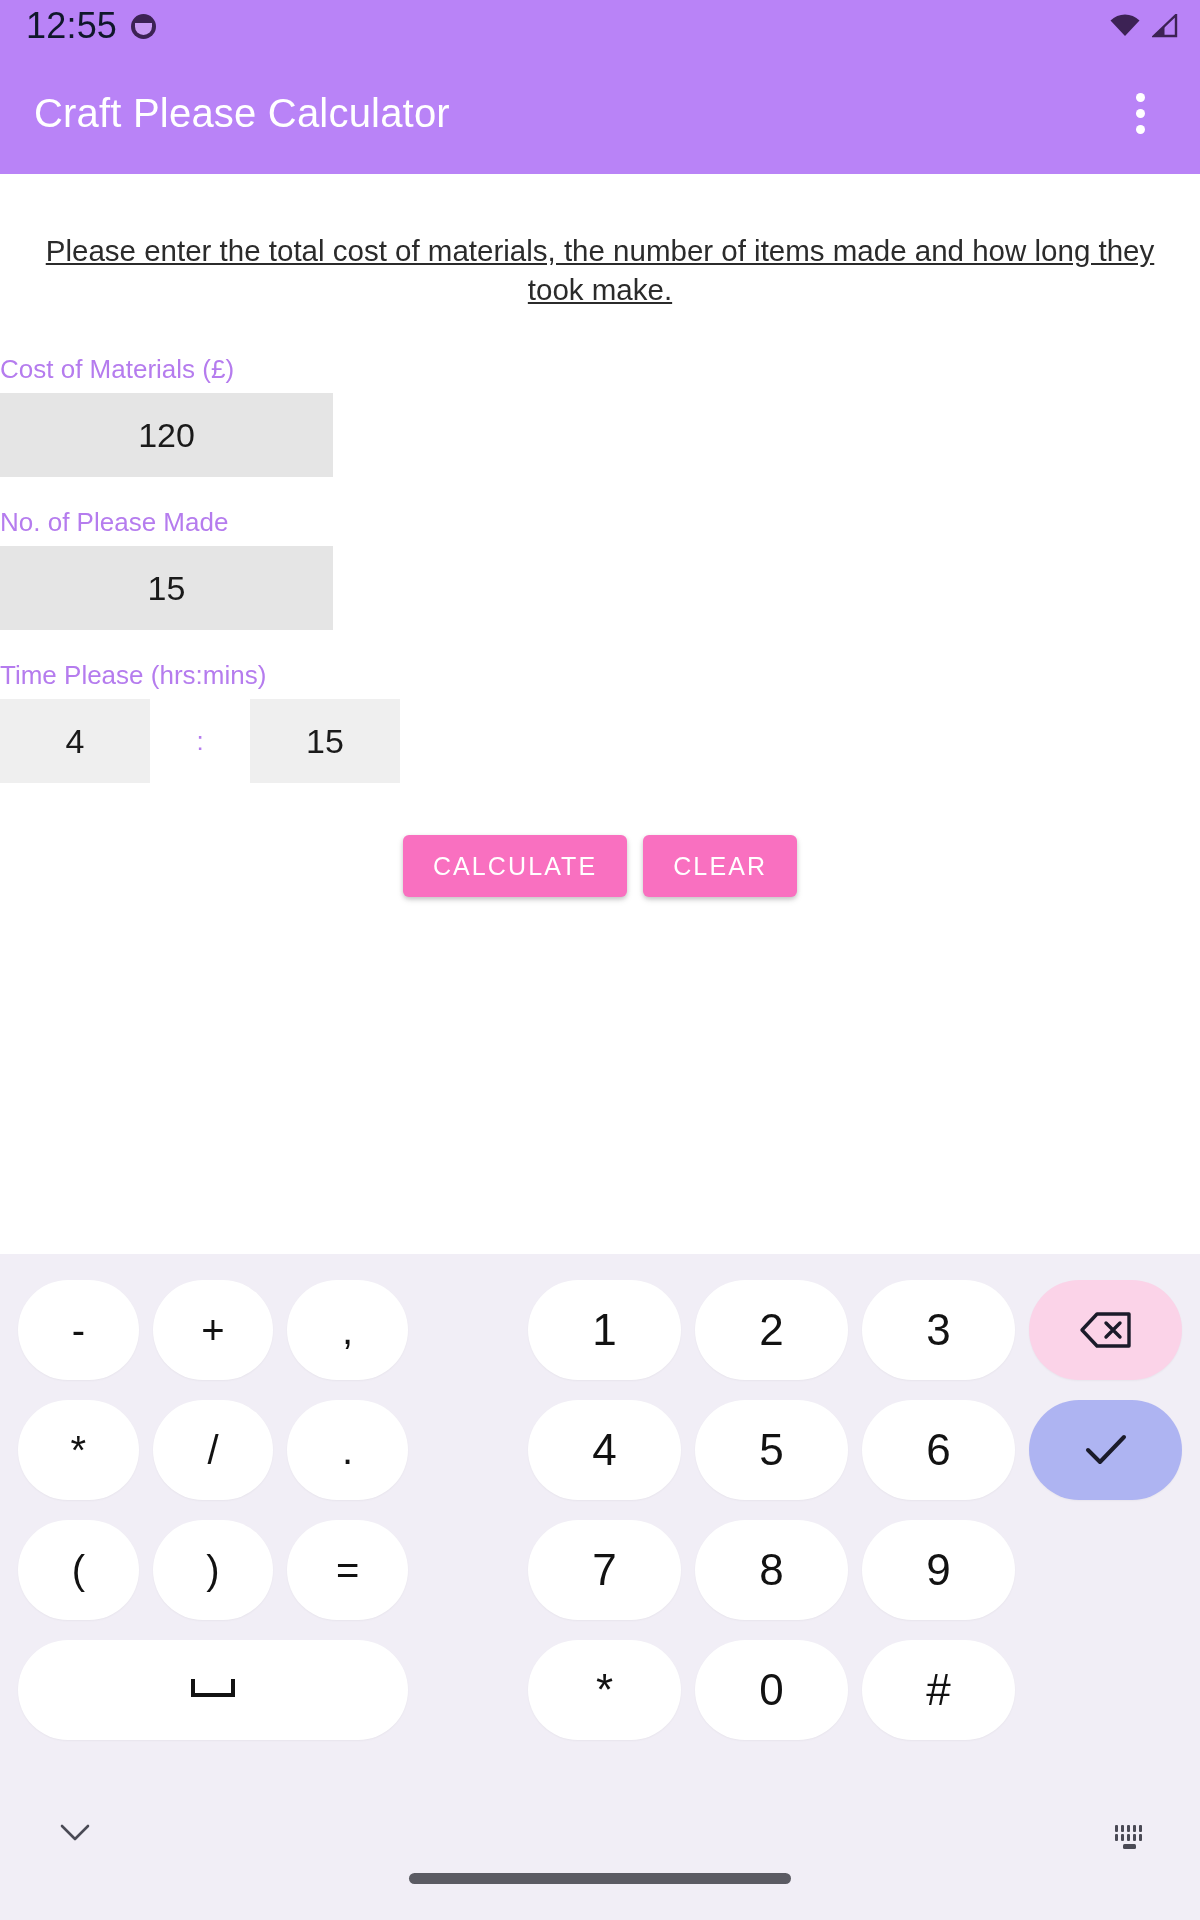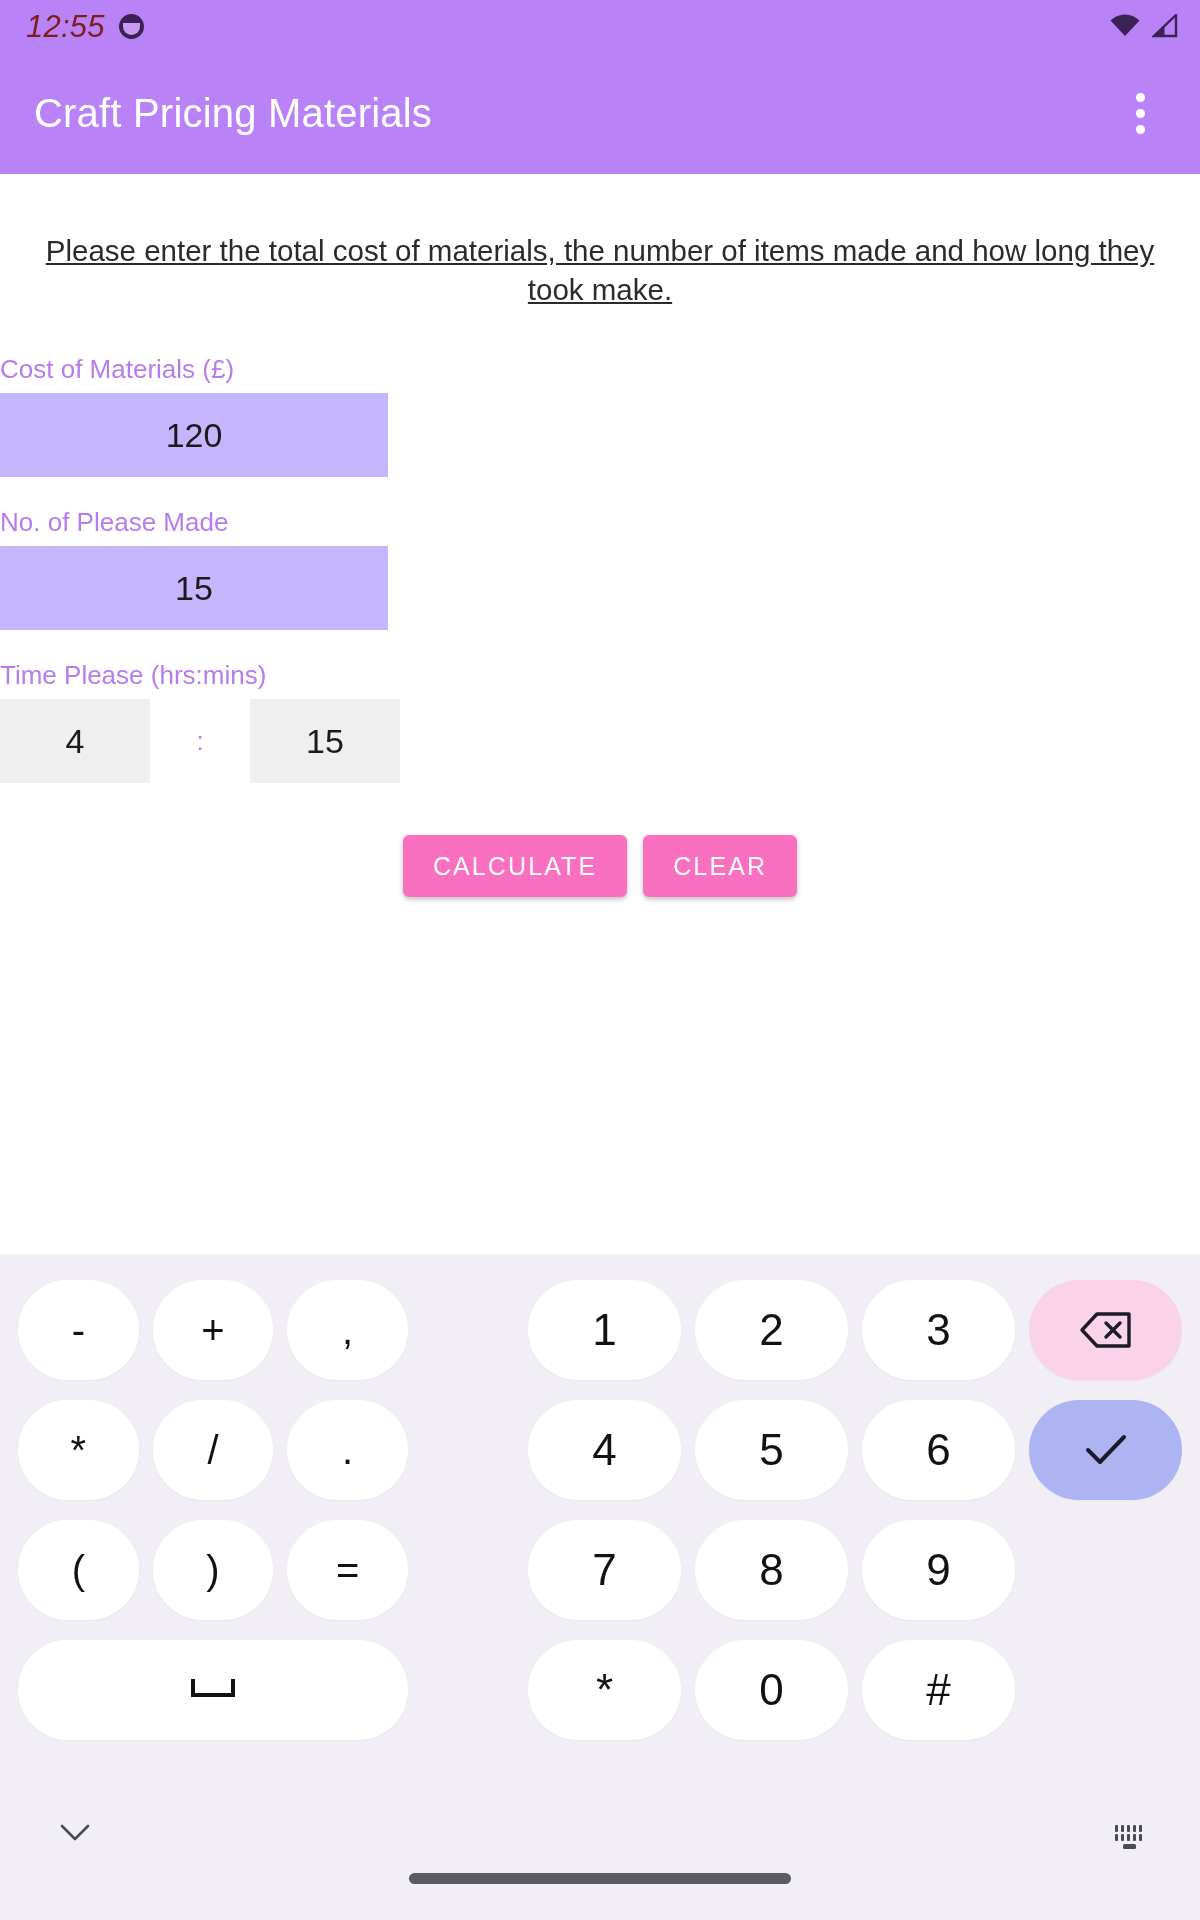--- a/index.html
+++ b/index.html
@@ -30,25 +30,24 @@
     justify-content: space-between;
     padding: 0 22px 0 26px;
     flex: 0 0 auto;
   }
   .status-left {
     display: flex;
     align-items: center;
     gap: 14px;
   }
   .status-clock {
-    font-size: 31px;
-    color: #7f1d1d;
+    font-size: 36px;
+    color: #0f172a;
     letter-spacing: 0.2px;
     line-height: 1;
-    font-style: italic;
   }
   .notif-dot {
     width: 25px; height: 25px;
     border-radius: 50%;
     background: #3C2254;
     position: relative;
     display: inline-block;
   }
   .notif-dot::after {
     content: "";
@@ -128,23 +127,23 @@
 
   .field-label {
     font-size: 26px;
     color: #B57CEE;
     margin-bottom: 8px;
     line-height: 1.2;
     text-align: center;
   }
 
   .text-field {
-    width: 388px;
+    width: 333px;
     height: 84px;
-    background: #c4b5fd;
+    background: #e5e5e5;
     border: none;
     outline: none;
     display: flex;
     align-items: center;
     justify-content: center;
     font-family: "Liberation Sans", sans-serif;
     font-size: 34px;
     color: #1A1A1A;
     text-align: center;
     cursor: text;
@@ -295,21 +294,21 @@
       <span>
         <svg class="signal-icon" width="26" height="24" viewBox="0 0 26 24">
           <path d="M24 1 L24 22 L2 22 Z" fill="none" stroke="#3C2254" stroke-width="2.4"></path>
           <path d="M12.5 22 L2.5 22 L12.5 12.5 Z" fill="#3C2254"></path>
         </svg>
       </span>
     </div>
   </div>
 
   <div class="app-bar">
-    <div class="app-title">Craft Pricing Materials</div>
+    <div class="app-title">Craft Please Calculator</div>
     <div class="overflow-menu">
       <span></span>
       <span></span>
       <span></span>
     </div>
   </div>
 
   <div class="content">
 
     <div class="intro">Please enter the total cost of materials, the number of items made and how long they took make.</div>

